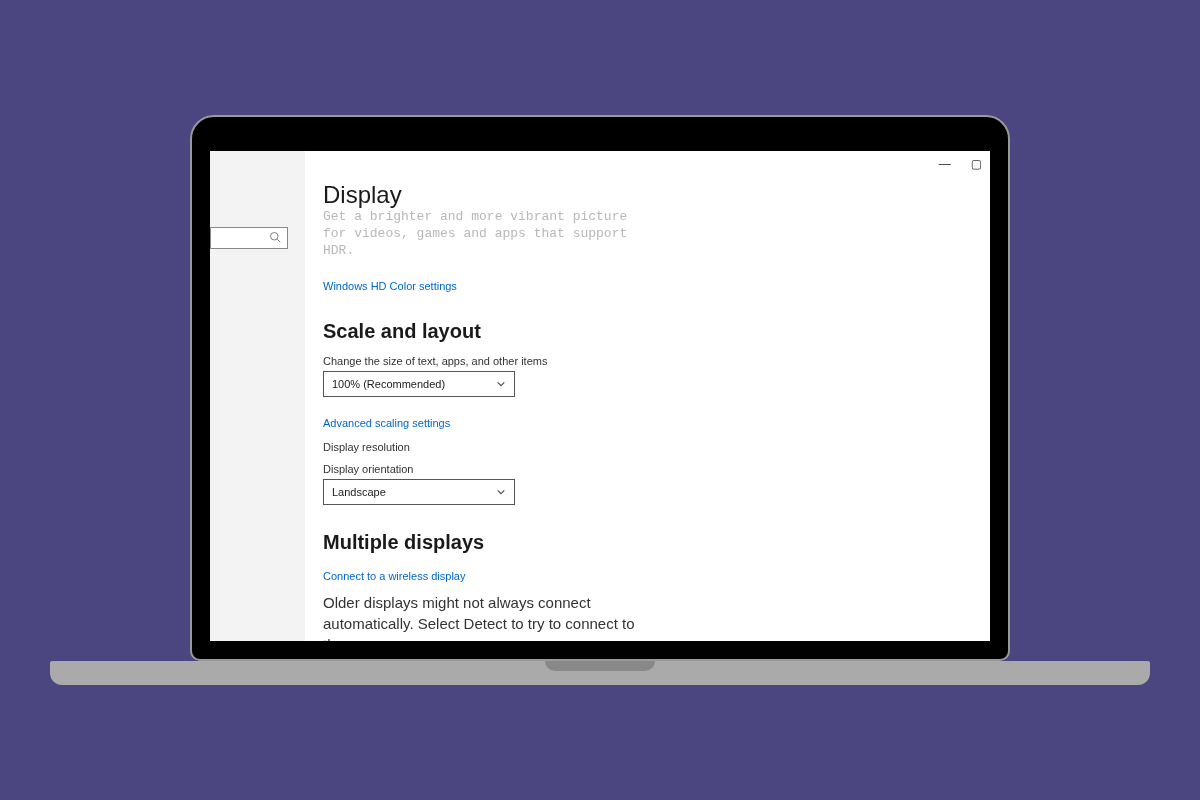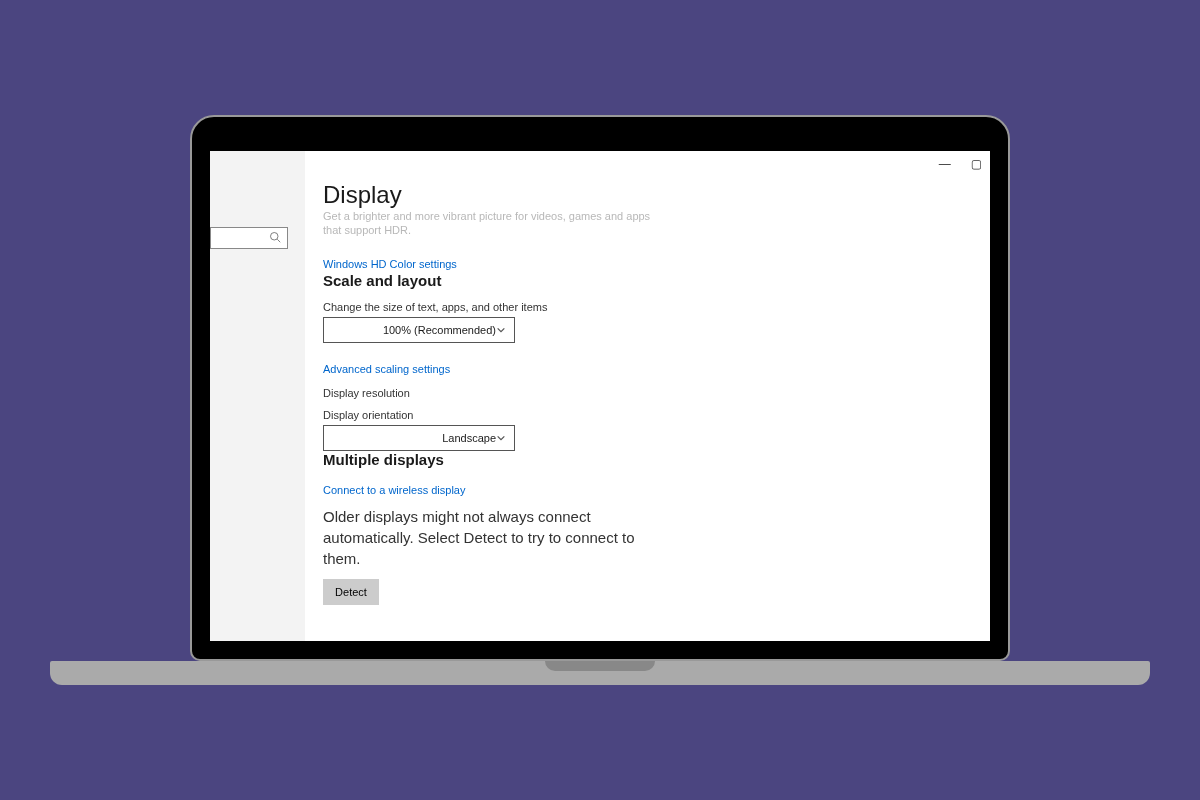--- a/index.html
+++ b/index.html
@@ -68,51 +68,53 @@
   }
   .window-controls span {
     font-size: 12px;
     color: #333;
   }
   h1.page-title {
     font-size: 24px;
     font-weight: 400;
   }
   .faded-desc {
-    font-size: 11px;
+    font-size: 13px;
     color: #b8b8b8;
     line-height: 1.3;
     max-width: 330px;
+    font-family: Liberation Mono, monospace;
   }
   .link {
     color: #0066cc;
     font-size: 11px;
     margin-top: 20px;
     display: inline-block;
     cursor: pointer;
   }
   .section-heading {
-    font-size: 15px;
+    font-size: 20px;
     font-weight: 600;
+    margin-top: 26px;
     margin-bottom: 12px;
   }
   .field-label {
     font-size: 11px;
     color: #333;
     margin-bottom: 4px;
     margin-top: 10px;
   }
   .dropdown {
     width: 192px;
     height: 26px;
     border: 1px solid #555;
     background: #fff;
     display: flex;
     align-items: center;
-    justify-content: flex-end;
+    justify-content: space-between;
     padding: 0 8px;
     font-size: 11px;
     cursor: pointer;
   }
   .dropdown .chev {
     width: 10px;
     height: 10px;
   }
   .dropdown .chev svg { width: 10px; height: 10px; stroke: #555; fill: none; stroke-width: 1.5; }
   .body-text {

